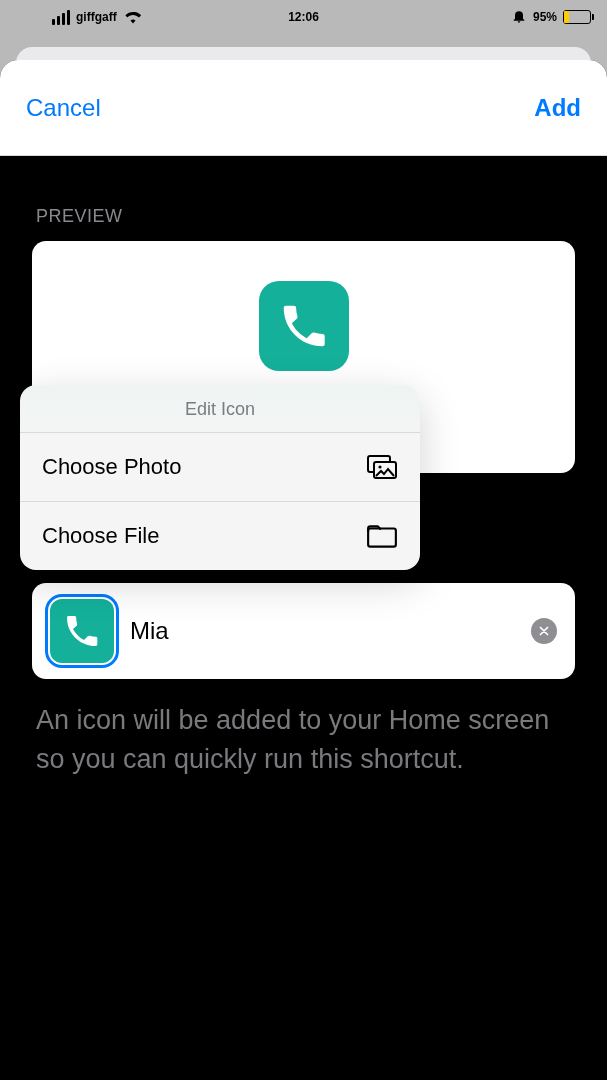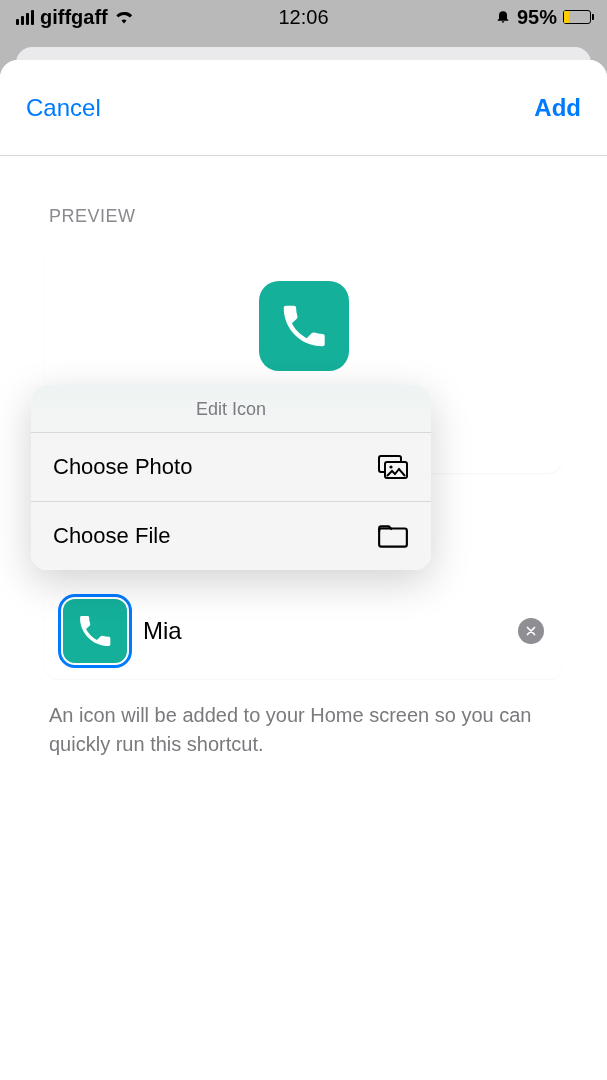--- a/index.html
+++ b/index.html
@@ -1,54 +1,54 @@
 <!DOCTYPE html>
 <html><head>
   <meta charset="utf-8">
   <style>
     * { margin:0; padding:0; box-sizing:border-box; font-family:-apple-system,BlinkMacSystemFont,"Segoe UI",sans-serif; -webkit-font-smoothing:antialiased; }
     body { width:607px; height:1080px; background:#b9b9b9; overflow:hidden; position:relative; }
 
     
-    .statusbar{height:34px;display:flex;align-items:center;justify-content:space-between;padding:16px 16px;font-size:20px;font-weight:600;color:#000;}
+    .statusbar{height:34px;display:flex;align-items:center;justify-content:space-between;padding:16px 16px;font-size:12px;font-weight:600;color:#000;margin-left:36px;}
     .sb-left,.sb-right{display:flex;align-items:center;gap:6px;}
-    .sb-center{position:absolute;left:50%;transform:translateX(-50%);font-weight:400;}
+    .sb-center{position:absolute;left:50%;transform:translateX(-50%);font-weight:700;}
     .bars{display:flex;align-items:flex-end;gap:2px;}
     .bars span{width:3px;background:#000;border-radius:1px;}
     .bars span:nth-child(1){height:6px;} .bars span:nth-child(2){height:9px;} .bars span:nth-child(3){height:12px;} .bars span:nth-child(4){height:15px;}
     .battery{width:28px;height:14px;border:1.5px solid #000;border-radius:3px;position:relative;display:flex;align-items:center;}
     .battery::after{content:"";width:2px;height:6px;background:#000;position:absolute;right:-4px;border-radius:0 1px 1px 0;}
     .battery .fill{height:100%;width:20%;background:#ffcc00;border-radius:1px;}
 
     
     .sheet-back{position:absolute;top:47px;left:16px;right:16px;height:30px;background:#eaeaec;border-radius:16px 16px 0 0;}
-    .sheet{position:absolute;top:60px;left:0;right:0;bottom:0;background:#ffffff;border-radius:18px 18px 0 0;overflow:hidden;}
+    .sheet{position:absolute;top:60px;left:0;right:0;bottom:0;background:#000000;border-radius:18px 18px 0 0;overflow:hidden;}
 
     
     .navbar{display:flex;align-items:center;justify-content:space-between;height:96px;background:#fff;border-bottom:1px solid #d8d8db;padding:0 26px;}
     .nav-btn{color:#007aff;font-size:24px;background:none;border:none;}
     .nav-btn.add{font-weight:700;margin-left:17px;}
 
-    .content{padding:0 45px;}
+    .content{padding:0 32px;}
 
     .sect-label{color:#888a8e;font-size:18px;letter-spacing:0.5px;margin:50px 0 14px 4px;}
 
     .preview-card{background:#fff;border-radius:14px;height:232px;display:flex;align-items:flex-start;justify-content:center;padding-top:40px;box-shadow:0 1px 2px rgba(0,0,0,0.04);}
     .preview-icon{width:90px;height:90px;background:#14b09a;border-radius:20px;display:flex;align-items:center;justify-content:center;}
 
     .input-card{position:relative;margin-top:110px;background:#fff;border-radius:14px;height:96px;display:flex;align-items:center;padding:0 18px;gap:16px;box-shadow:0 1px 2px rgba(0,0,0,0.04);}
     .input-card.selected .thumb{outline:3px solid #007aff;outline-offset:2px;border-radius:12px;}
     .thumb{width:64px;height:64px;background:#14b09a;border-radius:12px;display:flex;align-items:center;justify-content:center;}
     .name-input{flex:1;border:none;font-size:24px;background:transparent;outline:none;color:#000;}
     .clear-btn{width:26px;height:26px;border-radius:50%;background:#8e8e93;display:flex;align-items:center;justify-content:center;border:none;}
 
-    .hint{color:#7a7a7e;font-size:20px;line-height:1.45;margin:22px 4px 0 4px;}
+    .hint{color:#7a7a7e;font-size:27px;line-height:1.45;margin:22px 4px 0 4px;}
 
     
-    .popover{position:absolute;top:325px;left:31px;width:400px;background:linear-gradient(#eef4f3,#f5f5f5 30%);border-radius:16px;box-shadow:0 12px 40px rgba(0,0,0,0.18);overflow:hidden;}
+    .popover{position:absolute;top:325px;left:20px;width:400px;background:linear-gradient(#eef4f3,#f5f5f5 30%);border-radius:16px;box-shadow:0 12px 40px rgba(0,0,0,0.18);overflow:hidden;}
     .popover .title{text-align:center;color:#7c7c80;font-size:18px;padding:14px 0 12px;border-bottom:1px solid #d9d9dc;}
     .popover .row{display:flex;align-items:center;justify-content:space-between;padding:20px 22px;border-bottom:1px solid #d9d9dc;font-size:22px;color:#000;background:transparent;width:100%;border-left:none;border-right:none;border-top:none;}
     .popover .row:last-child{border-bottom:none;}
     .popover .row svg{width:32px;height:28px;}
 
   </style>
 </head>
 <body>
 
 <div class="statusbar">

